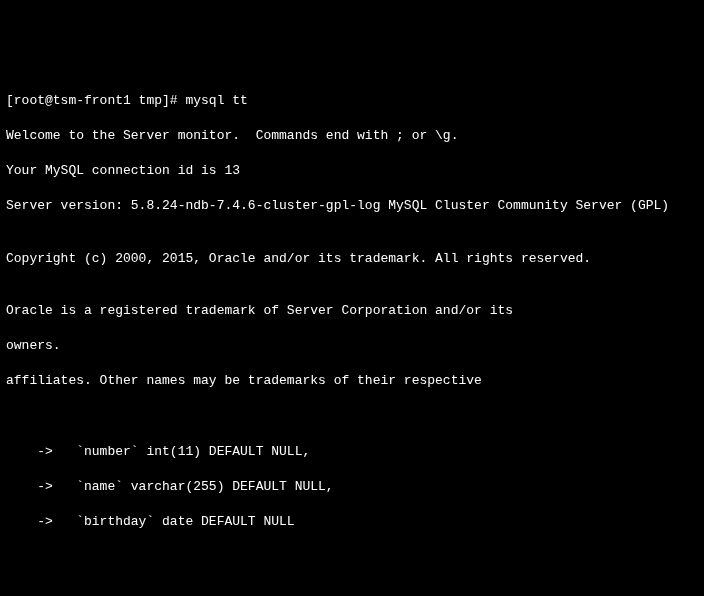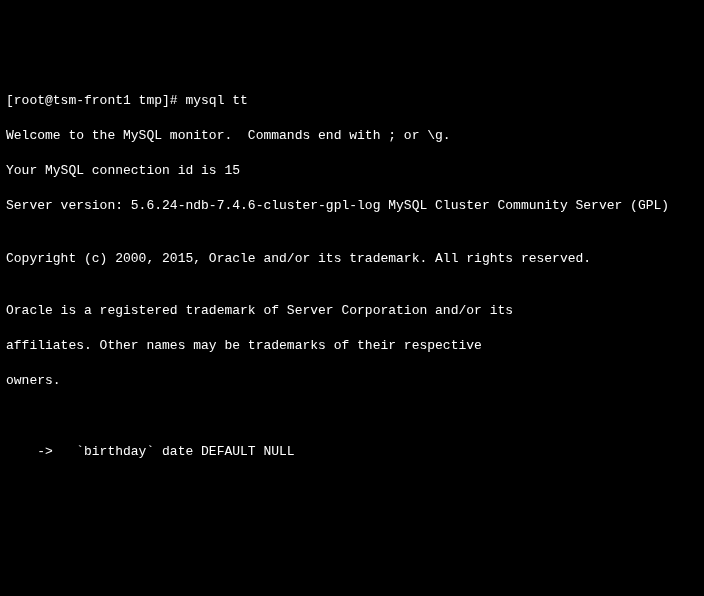--- a/index.html
+++ b/index.html
@@ -17,31 +17,33 @@
     }
     .line { white-space: pre; }
   </style>
 </head>
 <body>
 
 
 
 <div>
 <div class="line">[root@tsm-front1 tmp]# mysql tt</div>
-<div class="line">Welcome to the MySQL monitor.  Commands end with ; or \g.</div>
-<div class="line">Your MySQL connection id is 15</div>
-<div class="line">Server version: 5.6.24-ndb-7.4.6-cluster-gpl-log MySQL Cluster Community Server (GPL)</div>
+<div class="line">Welcome to the Server monitor.  Commands end with ; or \g.</div>
+<div class="line">Your MySQL connection id is 13</div>
+<div class="line">Server version: 5.8.24-ndb-7.4.6-cluster-gpl-log MySQL Cluster Community Server (GPL)</div>
 <div class="line"></div>
 <div class="line">Copyright (c) 2000, 2015, Oracle and/or its trademark. All rights reserved.</div>
 <div class="line"></div>
 <div class="line">Oracle is a registered trademark of Server Corporation and/or its</div>
+<div class="line">owners.</div>
 <div class="line">affiliates. Other names may be trademarks of their respective</div>
-<div class="line">owners.</div>
 <div class="line"></div>
 <div class="line"></div>
+<div class="line">    -&gt;   `number` int(11) DEFAULT NULL,</div>
+<div class="line">    -&gt;   `name` varchar(255) DEFAULT NULL,</div>
 <div class="line">    -&gt;   `birthday` date DEFAULT NULL</div>
 
 
 <div class="line"></div>
 
 
 
 
 
 

